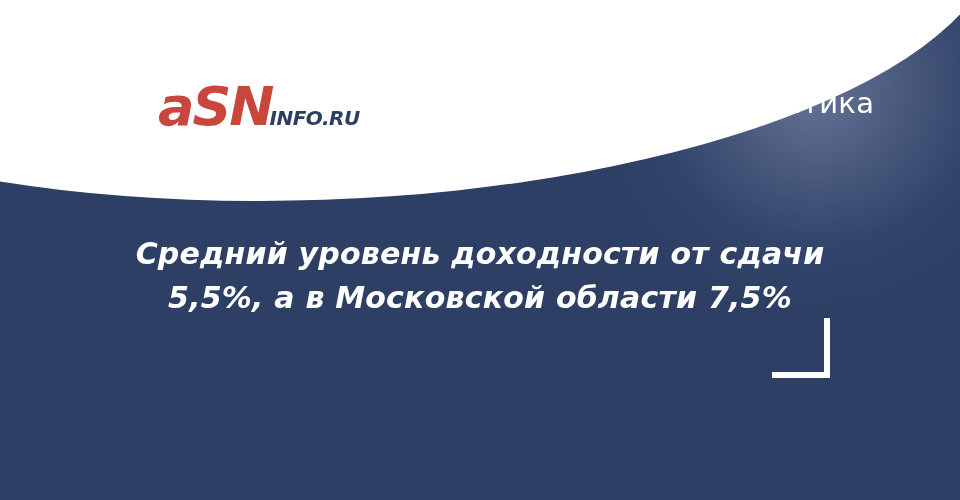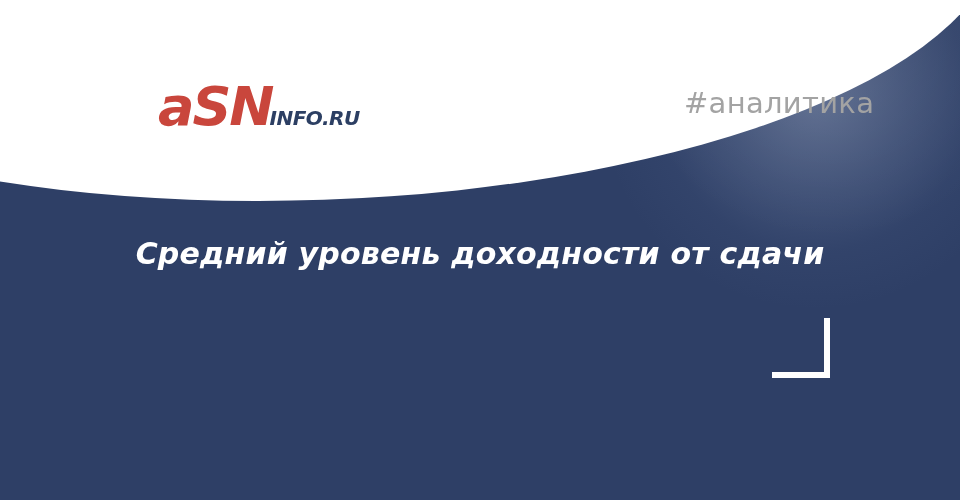--- a/index.html
+++ b/index.html
@@ -93,21 +93,21 @@
   }
 
   
   .hashtag {
     position: absolute;
     left: 684px;
     top: 86px;
     font-family: "DejaVu Sans", sans-serif;
     font-size: 29px;
     font-weight: 400;
-    color: #a3a3a3;
+    color: #ffffff;
     letter-spacing: 0.3px;
     white-space: nowrap;
   }
 
   
   .headline {
     position: absolute;
     left: 0;
     right: 0;
     top: 232px;
@@ -163,20 +163,21 @@
 
   <div class="logo">
     <span class="logo-asn">aSN</span>
     <span class="logo-info">INFO.RU</span>
   </div>
 
   <div class="hashtag">#аналитика</div>
 
   <div class="headline">
     <div class="headline-line">Средний уровень доходности от сдачи</div>
+    <div class="headline-line">5,5%, а в Московской области 7,5%</div>
   </div>
 
   <div class="corner-bracket">
     <div class="v-bar"></div>
     <div class="h-bar"></div>
   </div>
 
 </div>
 
 </body></html>

